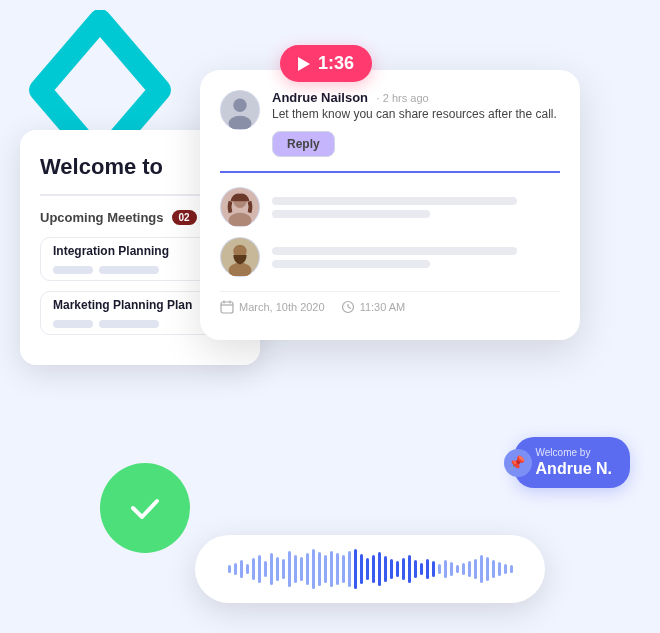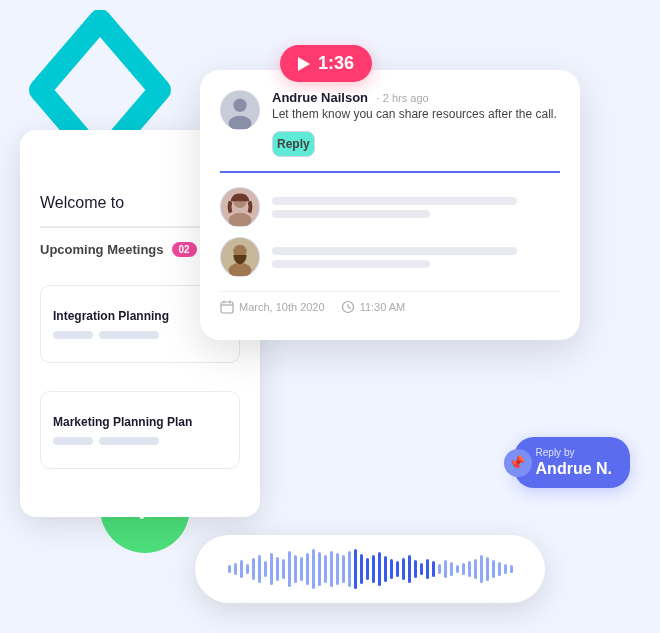--- a/index.html
+++ b/index.html
@@ -47,57 +47,56 @@
       top: 130px;
       left: 20px;
       width: 240px;
       background: #fff;
       border-radius: 16px;
       box-shadow: 0 8px 32px rgba(0,0,0,0.12);
       padding: 24px 20px 20px 20px;
       z-index: 2;
     }
     .welcome-title {
-      font-size: 16px;
-      font-weight: 400;
+      font-size: 22px;
+      font-weight: 700;
       color: #1a1a2e;
       margin-bottom: 14px;
-      margin-top: 40px;
     }
     .divider {
       height: 2px;
       background: #e8eaf0;
       margin-bottom: 14px;
     }
     .meetings-header {
       display: flex;
       align-items: center;
       gap: 8px;
-      margin-bottom: 28px;
+      margin-bottom: 12px;
     }
     .meetings-label {
       font-size: 13px;
       font-weight: 600;
       color: #444;
     }
     .badge {
-      background: #ec4899;
+      background: #7f1d1d;
       color: #fff;
       font-size: 10px;
       font-weight: 700;
       border-radius: 10px;
       padding: 2px 7px;
       text-align: center;
     }
     .meeting-item {
       background: #fff;
       border: 1px solid #e8eaf0;
       border-radius: 10px;
-      padding: 23px 12px;
-      margin-bottom: 28px;
+      padding: 6px 12px;
+      margin-bottom: 10px;
     }
     .meeting-name {
       font-size: 12px;
       font-weight: 600;
       color: #1a1a2e;
       margin-bottom: 8px;
     }
     .meeting-pills {
       display: flex;
       gap: 6px;
@@ -187,24 +186,24 @@
       font-size: 11px;
       color: #aaa;
     }
     .message-text {
       font-size: 12px;
       color: #444;
       line-height: 1.5;
       margin-bottom: 8px;
     }
     .reply-btn {
-      background: #5eead4;
+      background: #c4b5fd;
       border: 1px solid #d0d5e8;
       border-radius: 8px;
-      padding: 5px 4px;
+      padding: 5px 14px;
       font-size: 12px;
       font-weight: 600;
       color: #444;
       cursor: pointer;
     }
 
     
     .replies-section {
       display: flex;
       flex-direction: column;
@@ -489,16 +488,16 @@
       <div class="waveform-bar" style="height: 18px; width: 3px; border-radius: 2px; background: rgb(143, 168, 248);"></div>
       <div class="waveform-bar" style="height: 14px; width: 3px; border-radius: 2px; background: rgb(143, 168, 248);"></div>
       <div class="waveform-bar" style="height: 10px; width: 3px; border-radius: 2px; background: rgb(143, 168, 248);"></div>
       <div class="waveform-bar" style="height: 8px; width: 3px; border-radius: 2px; background: rgb(143, 168, 248);"></div>
     </div>
 </div>
 
 <div class="pinned-badge">
   <div class="pin-icon">📌</div>
   <div style="padding-left:8px;">
-    <div class="pinned-label">Reply by</div>
+    <div class="pinned-label">Welcome by</div>
     <div class="pinned-name">Andrue N.</div>
   </div>
 </div>
 
 </body></html>

